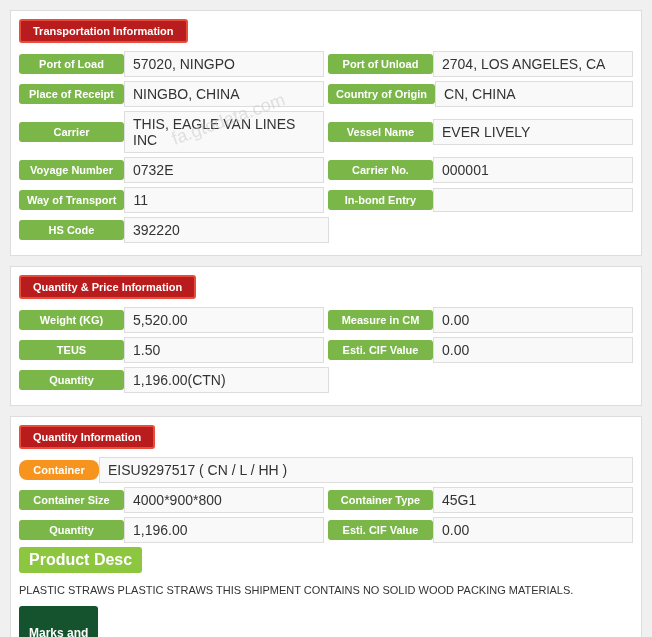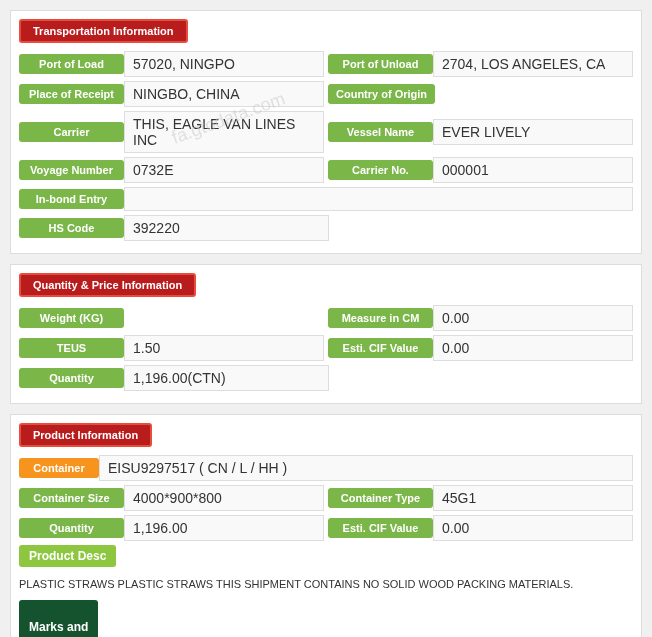--- a/index.html
+++ b/index.html
@@ -63,31 +63,31 @@
       color: #333;
       min-height: 24px;
     }
 
     .container-badge {
       background: #f7941d;
       color: #fff;
       font-size: 11px;
       font-weight: bold;
       padding: 4px 8px;
-      border-radius: 3px;
+      border-radius: 8px;
       min-width: 80px;
       text-align: center;
     }
 
     .product-desc-label {
       display: inline-block;
       background: #8dc63f;
       color: #fff;
       font-weight: bold;
-      font-size: 12px;
+      font-size: 16px;
       padding: 4px 10px;
       border-radius: 3px;
       margin-bottom: 6px;
     }
 
     .marks-label {
       display: inline-block;
       background: #14532d;
       color: #fff;
       font-weight: bold;
@@ -136,20 +136,21 @@
     </div>
   </div>
 
   <div class="row">
     <div class="field-group">
       <div class="field-label">Place of Receipt</div>
       <div class="field-value">NINGBO, CHINA</div>
     </div>
     <div class="field-group">
       <div class="field-label">Country of Origin</div>
+      <div class="field-value">CN, CHINA</div>
     </div>
   </div>
 
   <div class="row">
     <div class="field-group">
       <div class="field-label">Carrier</div>
       <div class="field-value">THIS, EAGLE VAN LINES INC</div>
     </div>
     <div class="field-group">
       <div class="field-label">Vessel Name</div>
@@ -162,20 +163,24 @@
       <div class="field-label">Voyage Number</div>
       <div class="field-value">0732E</div>
     </div>
     <div class="field-group">
       <div class="field-label">Carrier No.</div>
       <div class="field-value">000001</div>
     </div>
   </div>
 
   <div class="row">
+    <div class="field-group">
+      <div class="field-label">Way of Transport</div>
+      <div class="field-value">11</div>
+    </div>
     <div class="field-group">
       <div class="field-label">In-bond Entry</div>
       <div class="field-value"></div>
     </div>
   </div>
 
   <div class="row">
     <div class="field-group" style="max-width: 310px; justify-content: flex-end;">
       <div class="field-label">HS Code</div>
       <div class="field-value">392220</div>
@@ -184,20 +189,21 @@
 
   <div class="watermark" style="top: 40%; left: 25%;">fa.gtodata.com</div>
 </div>
 
 <div class="section">
   <div class="section-header">Quantity &amp; Price Information</div>
 
   <div class="row">
     <div class="field-group">
       <div class="field-label">Weight (KG)</div>
+      <div class="field-value">5,520.00</div>
     </div>
     <div class="field-group">
       <div class="field-label">Measure in CM</div>
       <div class="field-value">0.00</div>
     </div>
   </div>
 
   <div class="row">
     <div class="field-group">
       <div class="field-label">TEUS</div>
@@ -211,21 +217,21 @@
 
   <div class="row">
     <div class="field-group" style="max-width: 310px;">
       <div class="field-label">Quantity</div>
       <div class="field-value">1,196.00(CTN)</div>
     </div>
   </div>
 </div>
 
 <div class="section">
-  <div class="section-header">Product Information</div>
+  <div class="section-header">Quantity Information</div>
 
   <div class="row">
     <div class="field-group">
       <div class="container-badge">Container</div>
       <div class="field-value">EISU9297517 ( CN / L / HH )</div>
     </div>
   </div>
 
   <div class="row">
     <div class="field-group">

